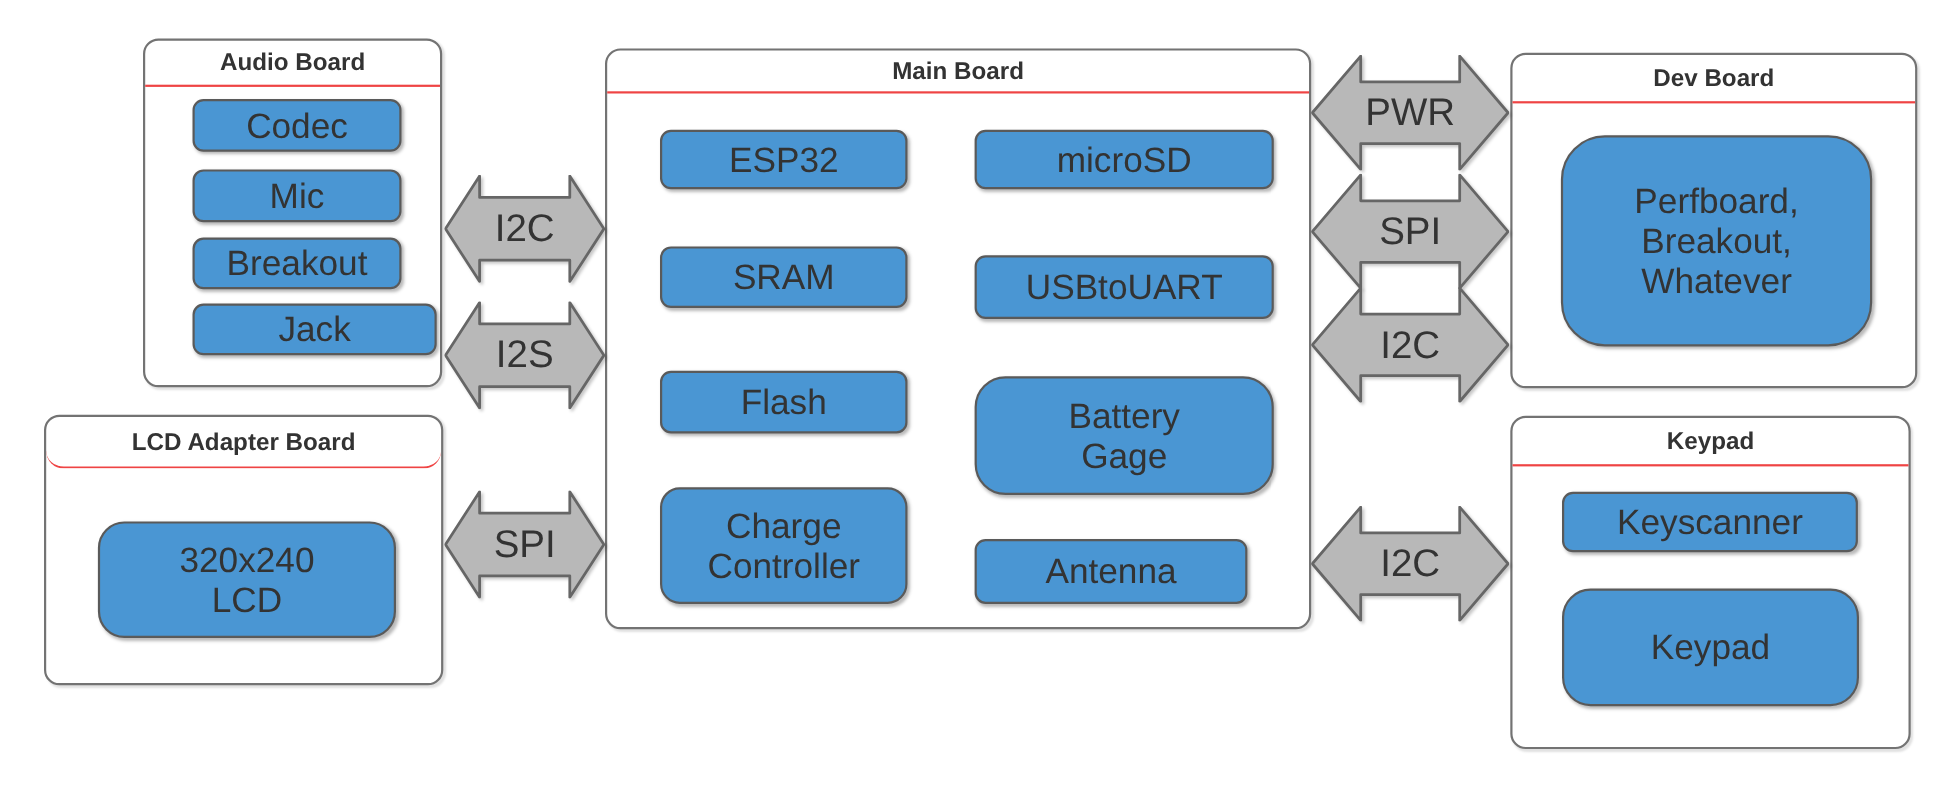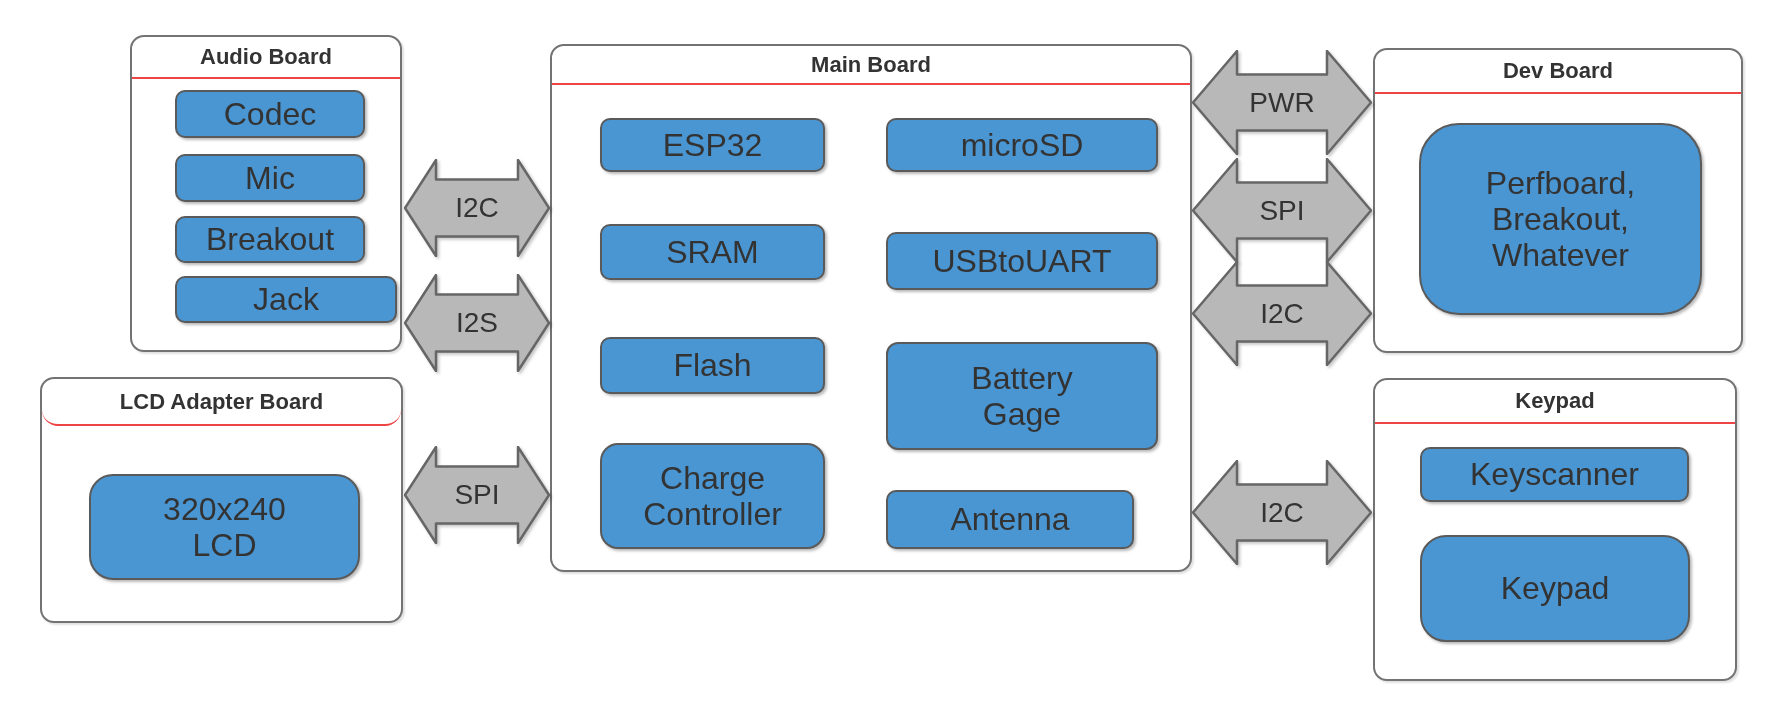--- a/index.html
+++ b/index.html
@@ -24,21 +24,21 @@
     border-radius:10px;display:flex;align-items:center;justify-content:center;
     font-size:32px;color:#333333;text-align:center;white-space:pre-line;
     line-height:1.13;box-shadow:2px 2px 3px rgba(0,0,0,0.28);
     box-sizing:border-box;
   }
   .arrow{position:absolute;}
   .arrow svg{position:absolute;top:0;left:0;filter:drop-shadow(2px 2px 1.5px rgba(0,0,0,0.22));}
   .arrow-label{
     position:absolute;top:0;left:0;right:0;bottom:0;
     display:flex;align-items:center;justify-content:center;
-    font-size:28px;color:#333333;
+    font-size:35px;color:#333333;
   }
 </style>
 </head>
 <body>
 
 <div class="canvas">
 
   <div class="board" style="left:130px;top:35px;width:272px;height:317px;">
     <div class="board-header" style="height:42px;">Audio Board</div>
     <div class="module" style="left:43px;top:53px;width:190px;height:48px;">Codec</div>
@@ -55,21 +55,21 @@
 
   <div class="board" style="left:550px;top:44px;width:642px;height:528px;">
     <div class="board-header" style="height:39px;">Main Board</div>
     <div class="module" style="left:48px;top:72px;width:225px;height:54px;">ESP32</div>
     <div class="module" style="left:48px;top:178px;width:225px;height:56px;">SRAM</div>
     <div class="module" style="left:48px;top:291px;width:225px;height:57px;">Flash</div>
     <div class="module" style="left:48px;top:397px;width:225px;height:106px;border-radius:18px;">Charge
 Controller</div>
     <div class="module" style="left:334px;top:72px;width:272px;height:54px;">microSD</div>
     <div class="module" style="left:334px;top:186px;width:272px;height:58px;">USBtoUART</div>
-    <div class="module" style="left:334px;top:296px;width:272px;height:108px;border-radius:12px;">Battery
+    <div class="module" style="left:334px;top:296px;width:272px;height:108px;border-radius:28px;">Battery
 Gage</div>
     <div class="module" style="left:334px;top:444px;width:248px;height:59px;">Antenna</div>
   </div>
 
   <div class="board" style="left:1373px;top:48px;width:370px;height:305px;">
     <div class="board-header" style="height:44px;">Dev Board</div>
     <div class="module" style="left:44px;top:73px;width:283px;height:192px;border-radius:40px;">Perfboard,
 Breakout,
 Whatever</div>
   </div>

